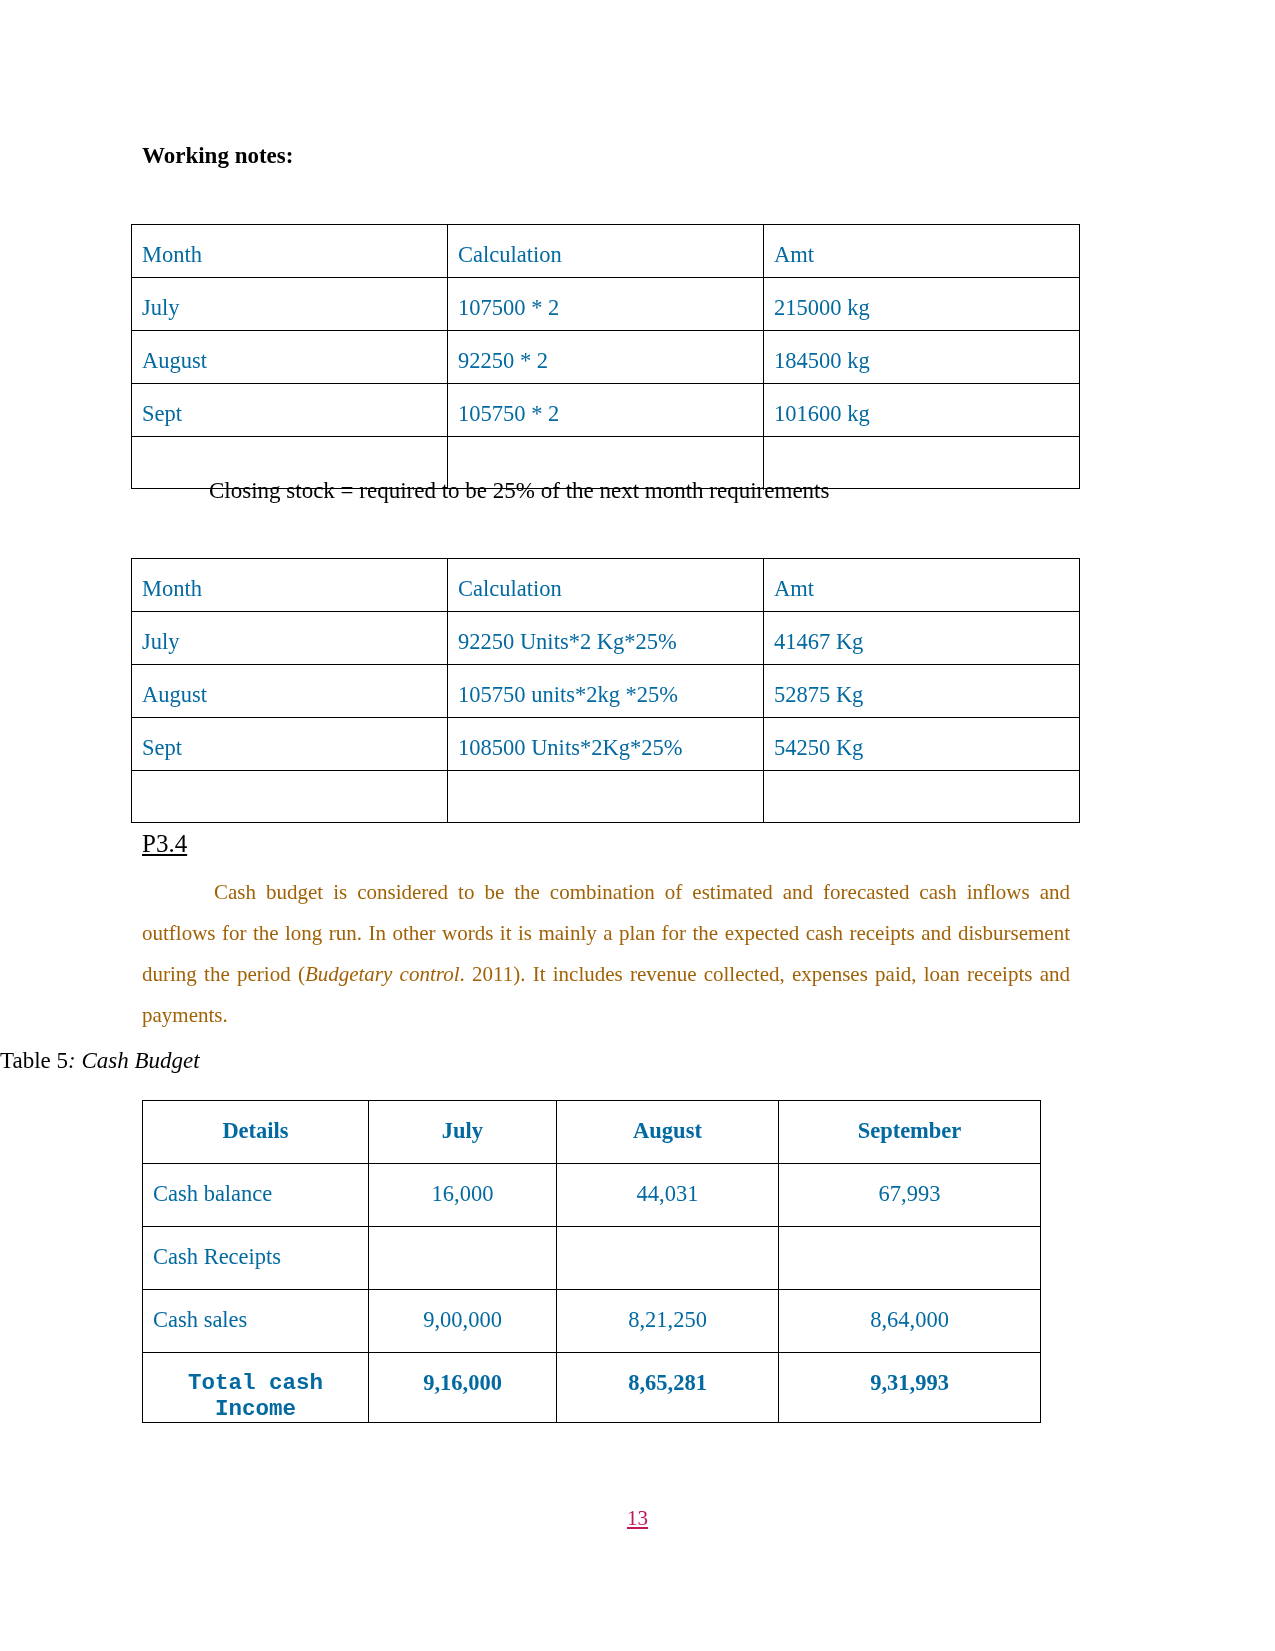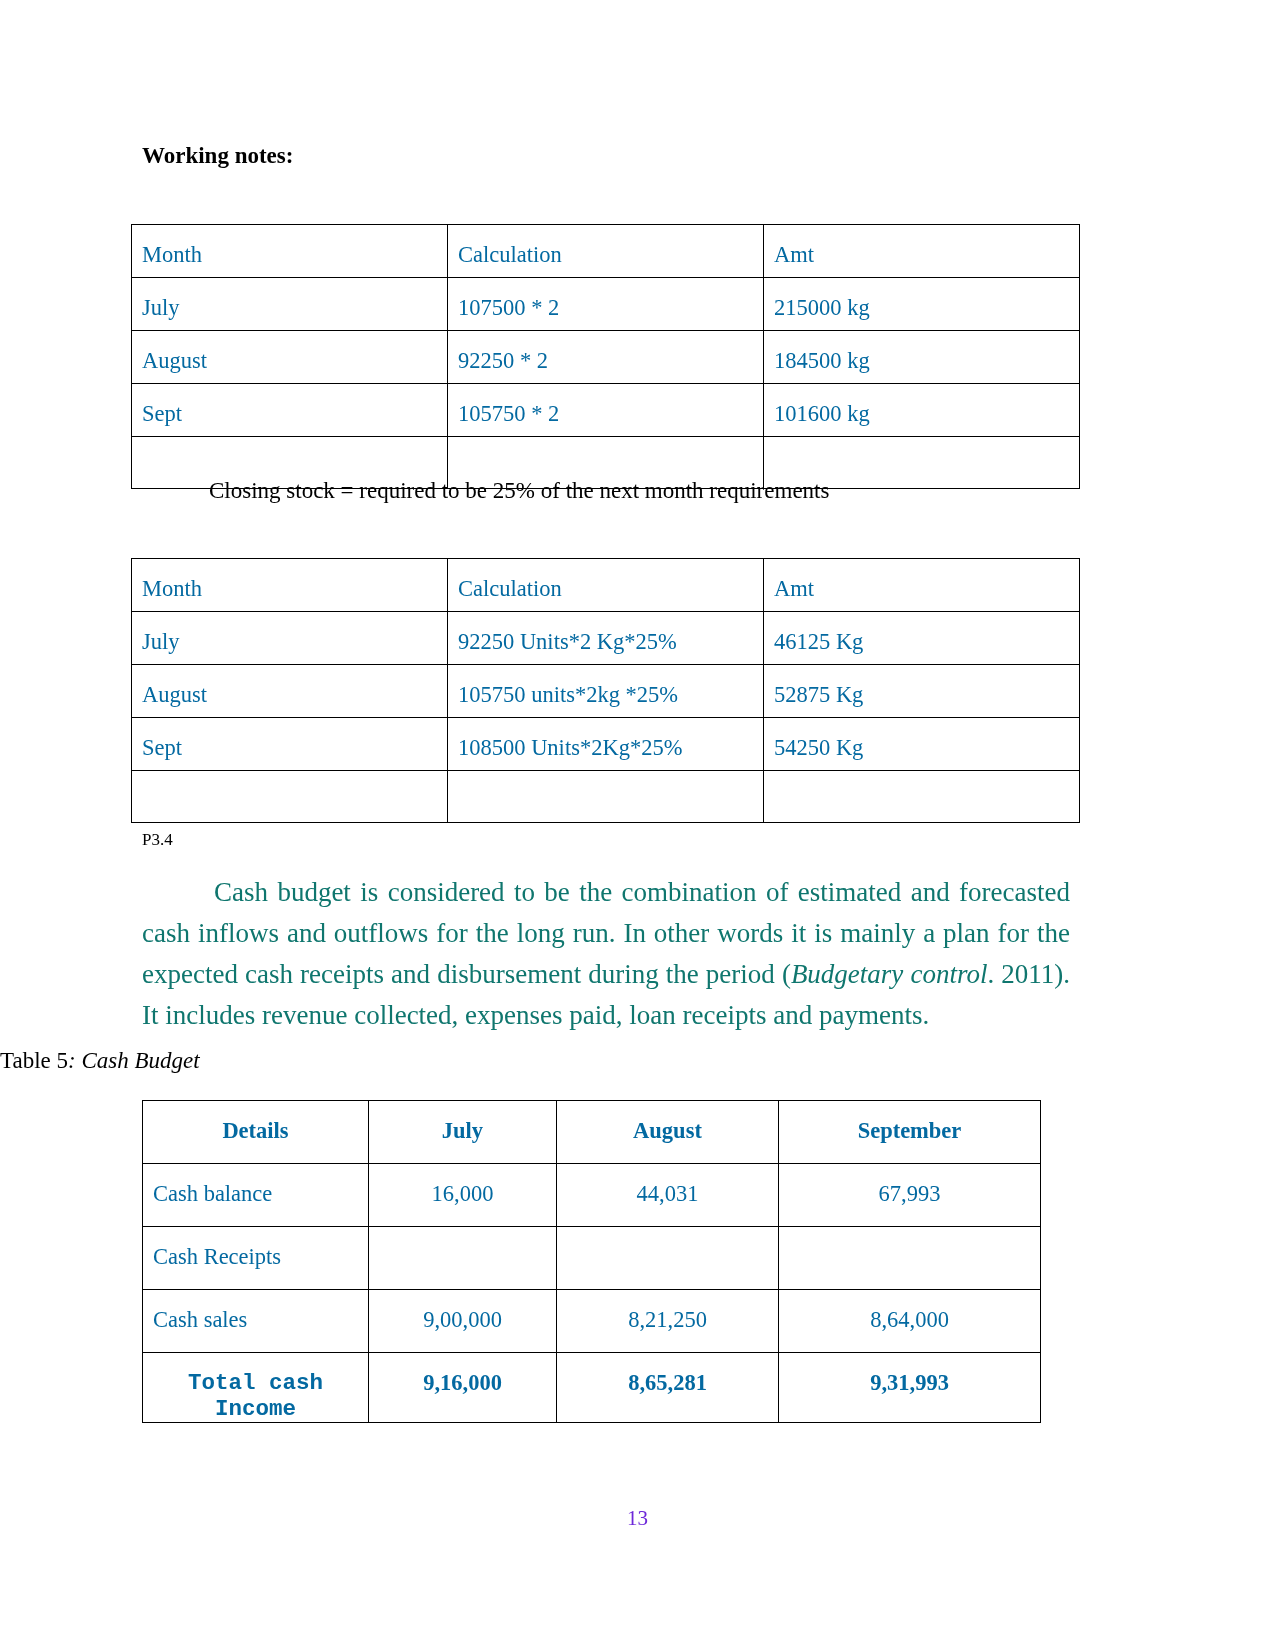--- a/index.html
+++ b/index.html
@@ -31,47 +31,49 @@
     white-space: nowrap;
   }
   .indent-line {
     position: absolute;
     font-size: 23px;
     color: #000;
     white-space: nowrap;
   }
   .section-label {
     position: absolute;
-    font-size: 17px;
-    color: #000;
+    font-size: 25px;
+    color: #000;
+    text-decoration: underline;
     white-space: nowrap;
   }
   .body-para {
     position: absolute;
-    font-size: 27px;
+    font-size: 21px;
     line-height: 41px;
-    color: #0f766e;
+    color: #a16207;
     text-align: justify;
     text-justify: inter-word;
   }
   .body-para .first-indent { display: inline-block; width: 72px; }
   .table-caption {
     position: absolute;
     width: 100%;
     text-align: left;
     font-size: 23px;
     color: #000;
   }
   .table-caption em { font-style: italic; }
   .page-number {
     position: absolute;
     width: 100%;
     text-align: center;
     font-size: 21px;
-    color: #6d28d9;
+    color: #be185d;
+    text-decoration: underline;
   }
 
   
   table.doc-table {
     position: absolute;
     border-collapse: collapse;
     table-layout: fixed;
     color: #4a7ebb;
   }
   table.doc-table td {
@@ -156,21 +158,21 @@
     </colgroup>
     <tbody>
       <tr>
         <td>Month</td>
         <td>Calculation</td>
         <td>Amt</td>
       </tr>
       <tr>
         <td>July</td>
         <td>92250 Units*2 Kg*25%</td>
-        <td>46125 Kg</td>
+        <td>41467 Kg</td>
       </tr>
       <tr>
         <td>August</td>
         <td>105750 units*2kg *25%</td>
         <td>52875 Kg</td>
       </tr>
       <tr>
         <td>Sept</td>
         <td>108500 Units*2Kg*25%</td>
         <td>54250 Kg</td>

